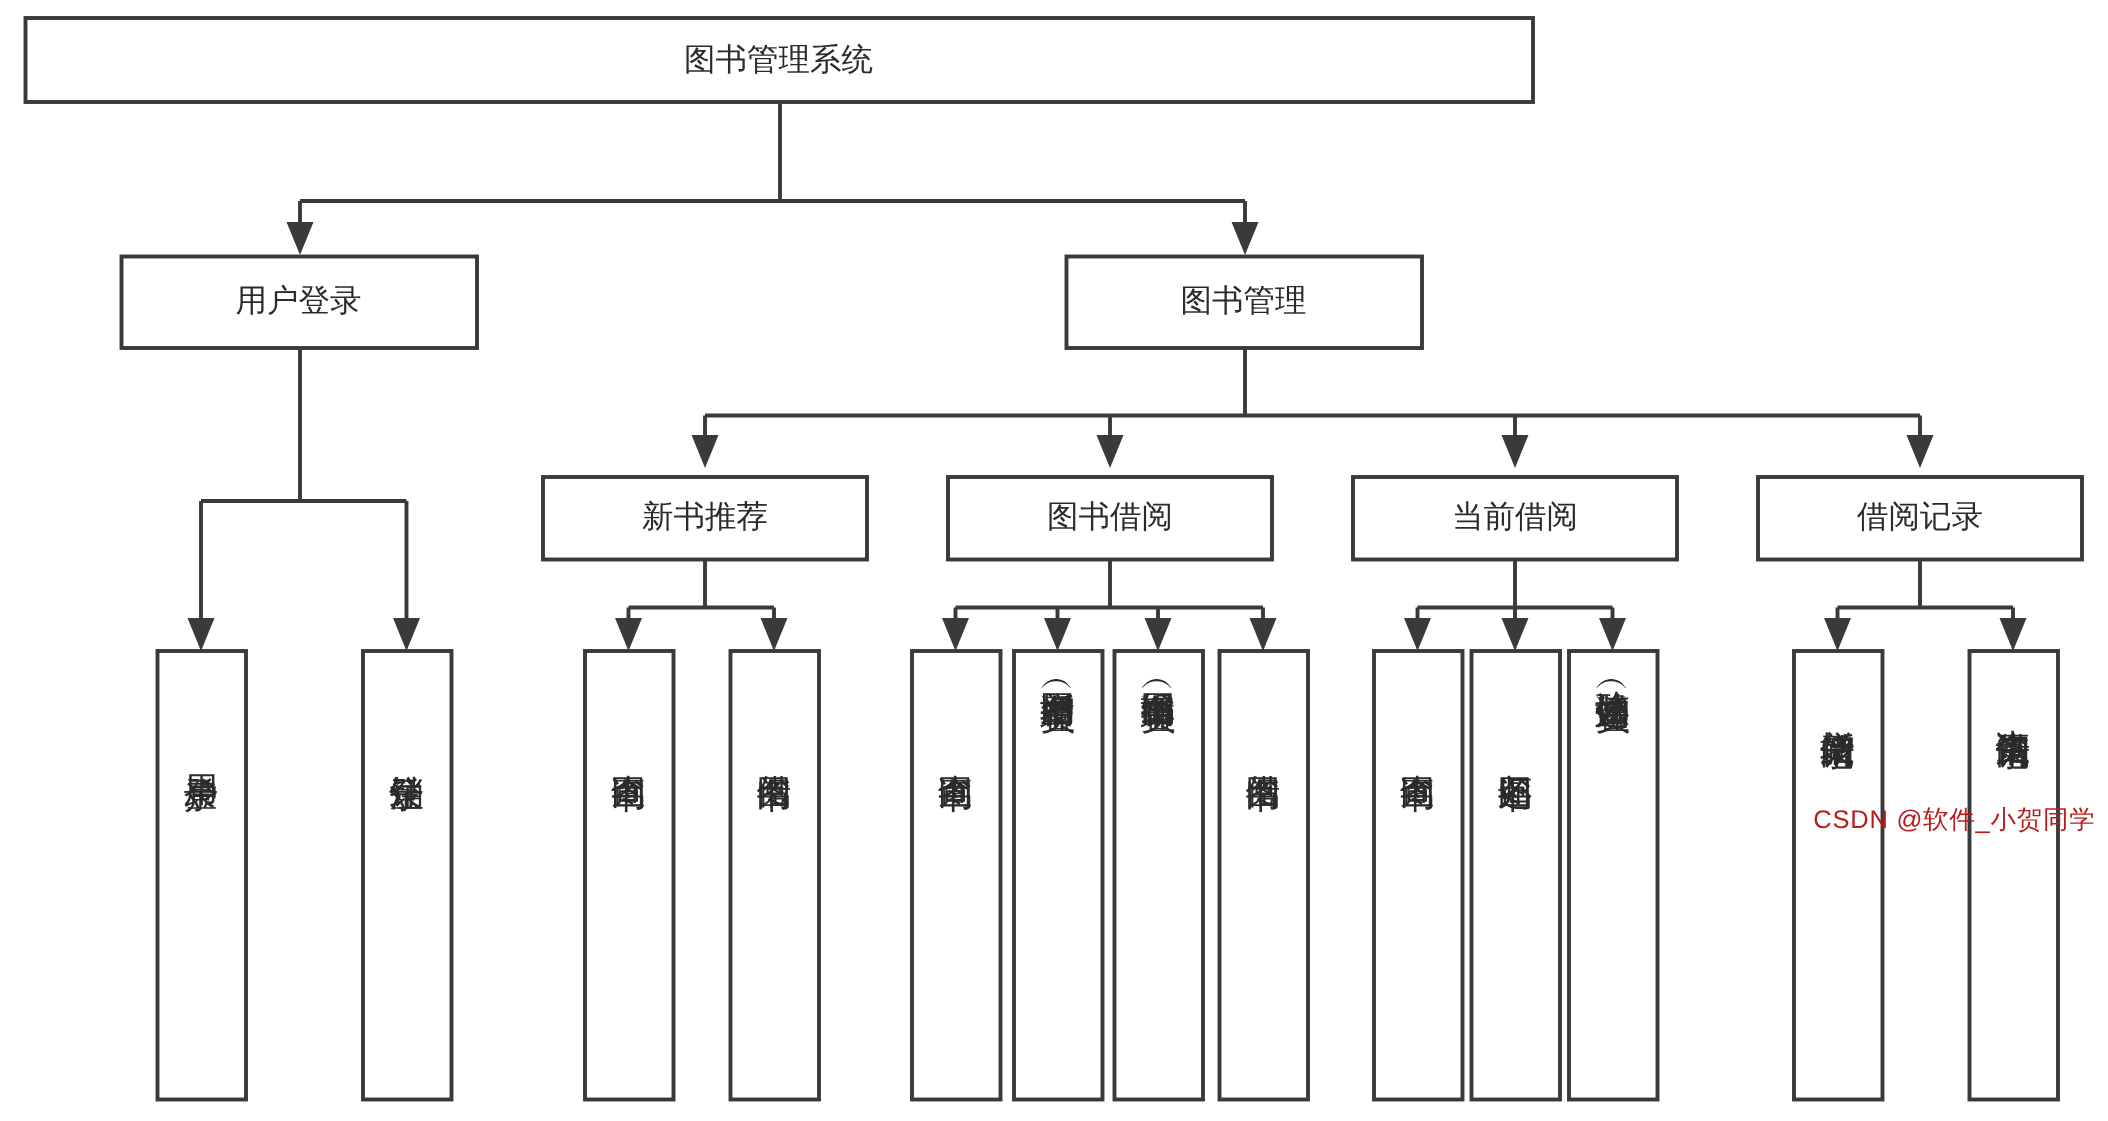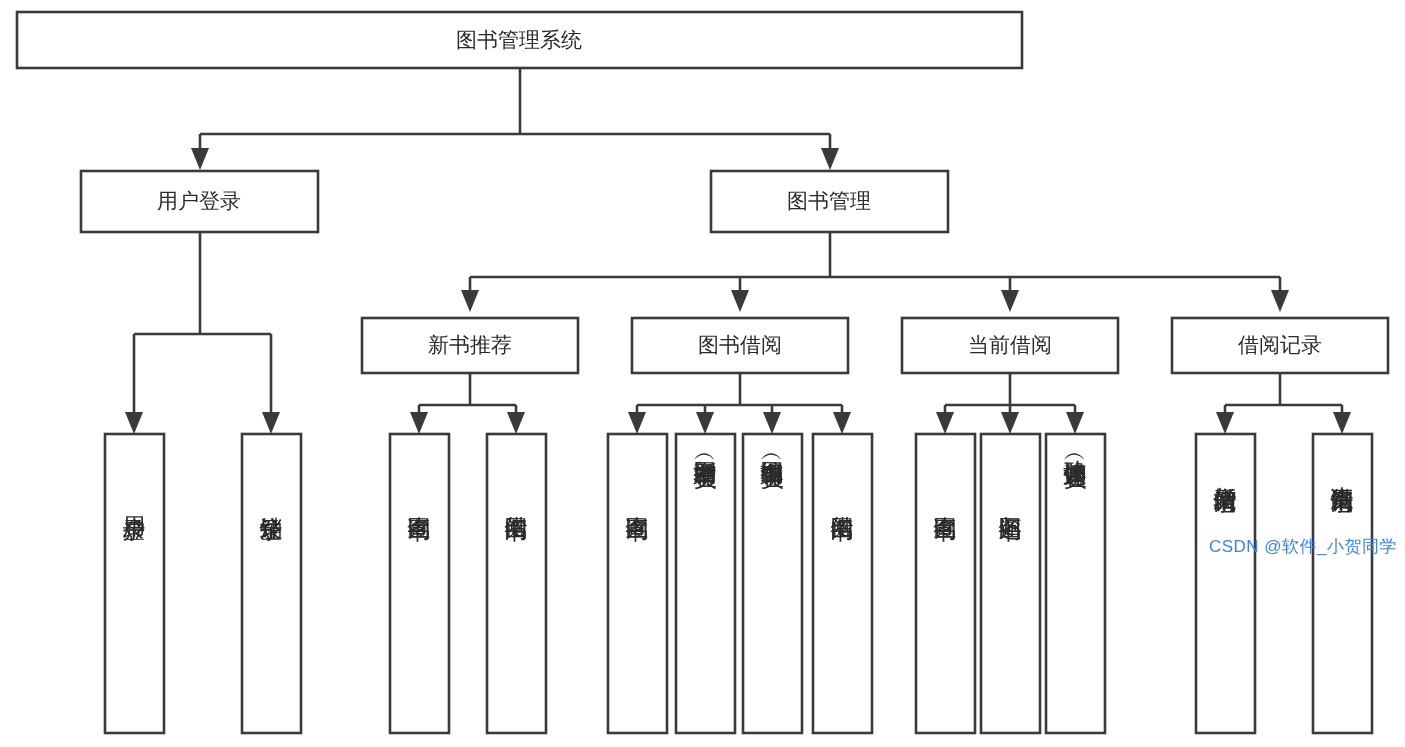--- a/index.html
+++ b/index.html
@@ -65,21 +65,21 @@
     align-items: flex-start;
     justify-content: center;
     pointer-events: none;
   }
   .watermark {
     position: absolute;
     right: 8px;
     bottom: 4px;
     font-family: "Liberation Sans", "DejaVu Sans", sans-serif;
     font-size: 17px;
-    color: #3b82f6;
+    color: #b91c1c;
     white-space: nowrap;
     letter-spacing: 0.5px;
   }
 </style>
 </head>
 <body>
 
 <div id="diagram-root">
 
   <svg id="flow" viewBox="0 0 1405 747">

